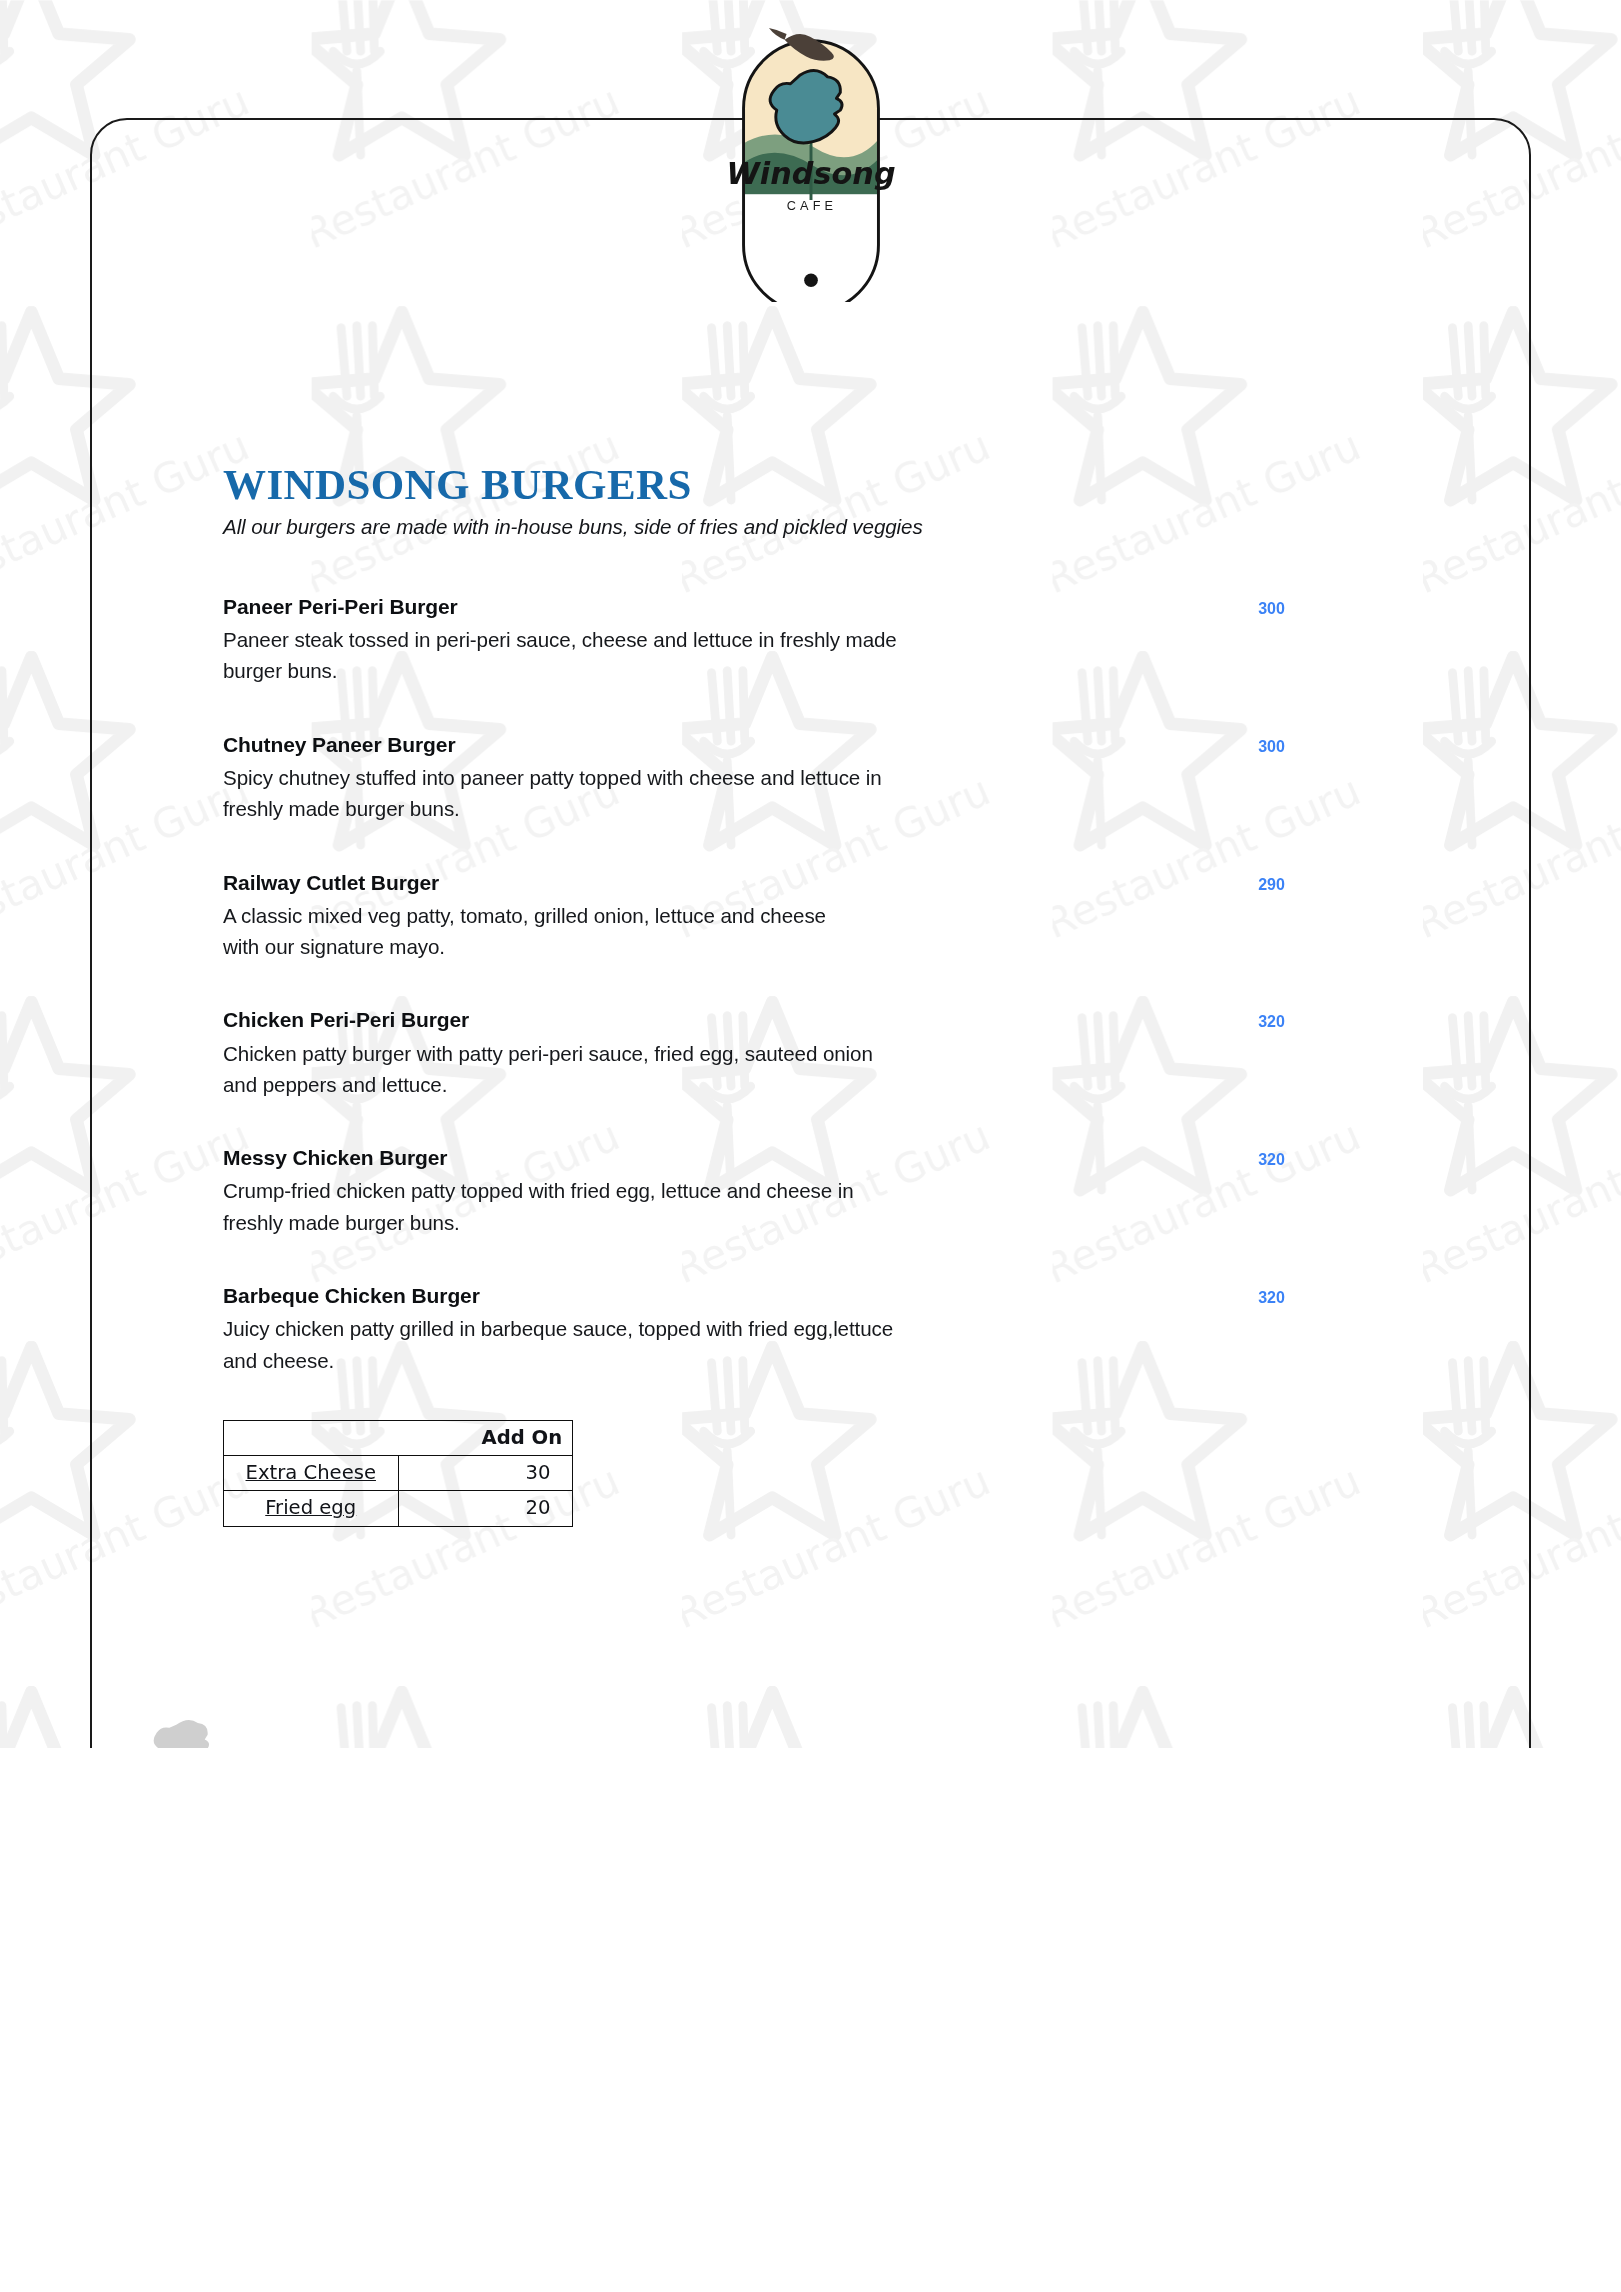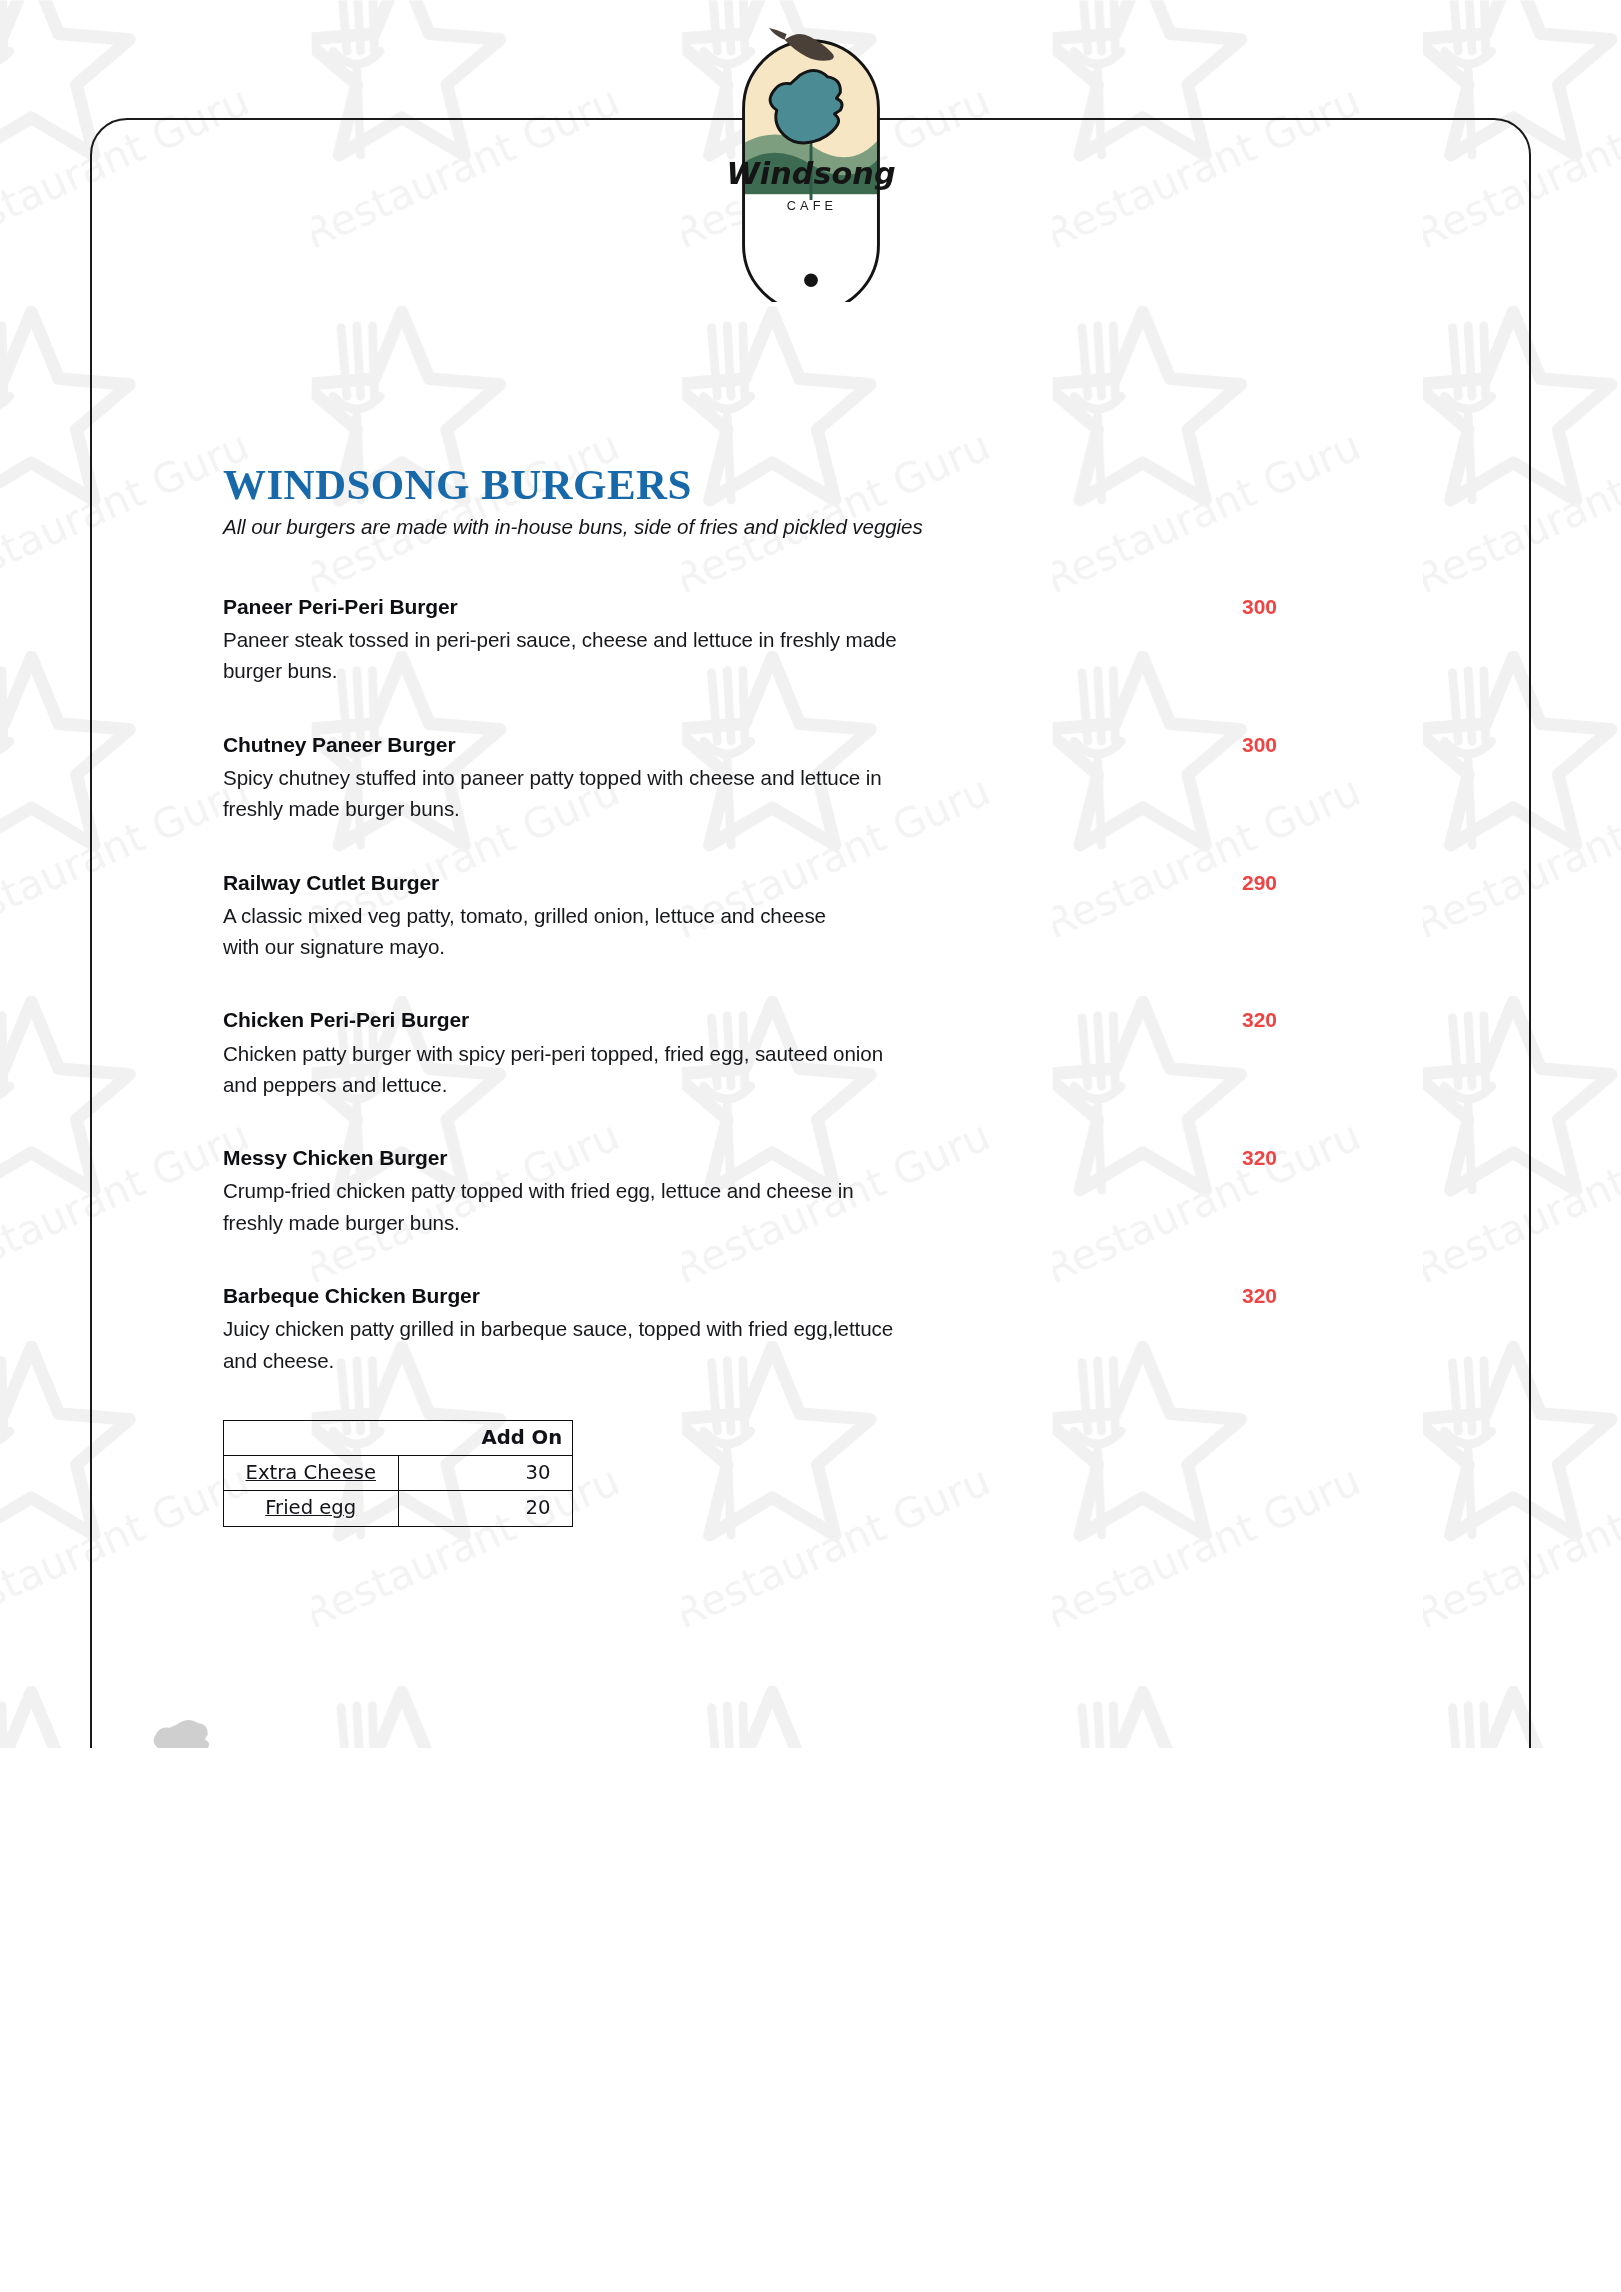--- a/index.html
+++ b/index.html
@@ -112,24 +112,24 @@
     font-weight: bold;
     font-size: 21px;
     color: #0d0f12;
     letter-spacing: -0.1px;
     line-height: 1.35;
     text-align: right;
   }
   .item-price {
     font-family: "Liberation Sans", sans-serif;
     font-weight: bold;
-    font-size: 21px;
-    color: #ef4444;
+    font-size: 16px;
+    color: #3b82f6;
     white-space: nowrap;
-    text-align: left;
+    text-align: center;
     min-width: 59px;
   }
   .item-desc {
     font-family: "Liberation Sans", sans-serif;
     font-size: 20.6px;
     color: #16181c;
     line-height: 1.52;
     max-width: 912px;
     margin-top: 2.9px;
     white-space: pre-line;
@@ -271,21 +271,21 @@
         </div>
         <div class="item-desc">A classic mixed veg patty, tomato, grilled onion, lettuce and cheese
 with our signature mayo.</div>
       </div>
 
       <div class="menu-item">
         <div class="item-head">
           <span class="item-name">Chicken Peri-Peri Burger</span>
           <span class="item-price">320</span>
         </div>
-        <div class="item-desc">Chicken patty burger with spicy peri-peri topped, fried egg, sauteed onion
+        <div class="item-desc">Chicken patty burger with patty peri-peri sauce, fried egg, sauteed onion
 and peppers and lettuce.</div>
       </div>
 
       <div class="menu-item">
         <div class="item-head">
           <span class="item-name">Messy Chicken Burger</span>
           <span class="item-price">320</span>
         </div>
         <div class="item-desc">Crump-fried chicken patty topped with fried egg, lettuce and cheese in
 freshly made burger buns.</div>

